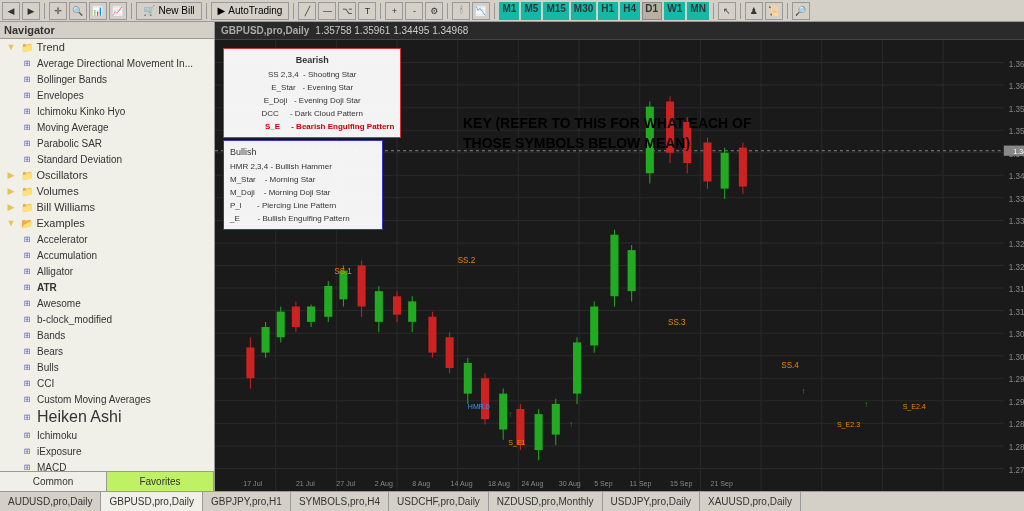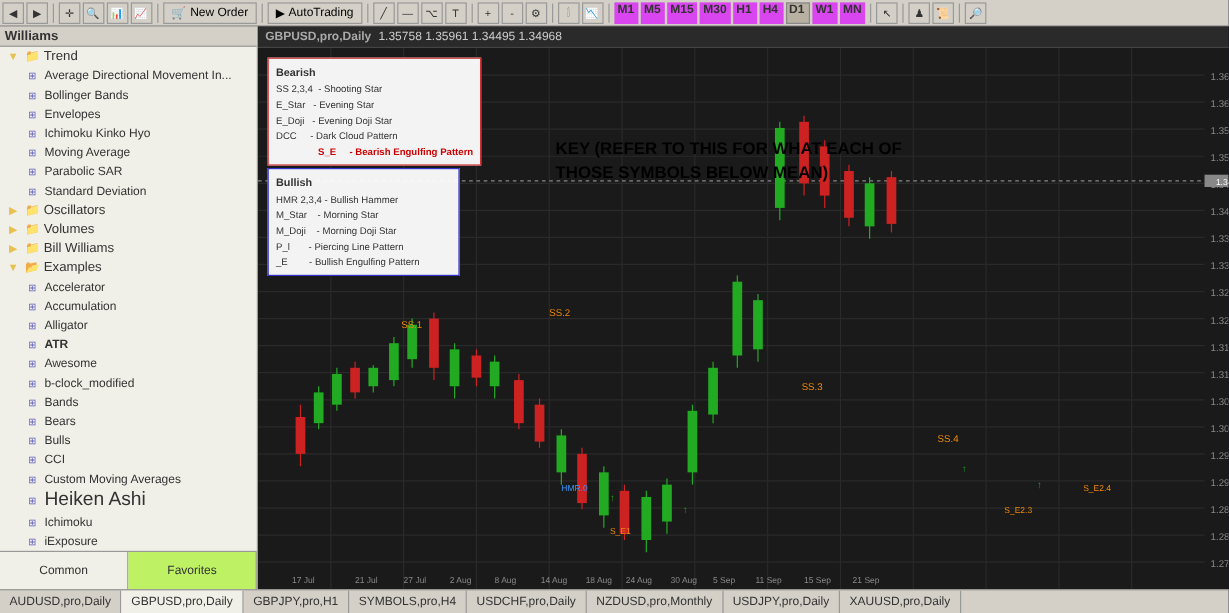--- a/index.html
+++ b/index.html
@@ -47,21 +47,21 @@
       font-size: 10px;
       cursor: pointer;
       display: flex;
       align-items: center;
       gap: 3px;
       height: 18px;
     }
     .timeframe-btn {
       height: 18px;
       min-width: 20px;
-      background: #d946ef;
+      background: #14b8a6;
       border: 1px solid transparent;
       cursor: pointer;
       font-size: 10px;
       font-weight: bold;
       color: #333;
       padding: 0 2px;
     }
     .timeframe-btn.active { background: #b8b0a0; border: 1px solid #888; }
 
     
@@ -115,21 +115,21 @@
       justify-content: center;
       font-size: 9px;
       flex-shrink: 0;
     }
     .folder-icon { color: #e8c050; }
     .indicator-icon { color: #6060c0; font-size: 8px; }
 
     .nav-footer {
       display: flex;
       border-top: 1px solid #999;
-      height: 32px;
+      height: 20px;
     }
     .nav-footer-tab {
       flex: 1;
       display: flex;
       align-items: center;
       justify-content: center;
       background: #bef264;
       border-right: 1px solid #999;
       cursor: pointer;
       font-size: 10px;
@@ -175,20 +175,21 @@
       position: absolute;
       top: 8px;
       left: 8px;
       background: rgba(255,255,255,0.95);
       border: 1.5px solid #cc3333;
       padding: 4px 6px;
       font-size: 9px;
       color: #333;
       line-height: 1.6;
       min-width: 160px;
+      text-align: center;
     }
     .legend-bullish {
       position: absolute;
       top: 100px;
       left: 8px;
       background: rgba(255,255,255,0.95);
       border: 1.5px solid #3333cc;
       padding: 4px 6px;
       font-size: 9px;
       color: #333;
@@ -239,21 +240,21 @@
   <div class="toolbar-btn">◀</div>
   <div class="toolbar-btn">▶</div>
   <div class="toolbar-separator"></div>
   <div class="toolbar-btn">✛</div>
   <div class="toolbar-btn">🔍</div>
   <div class="toolbar-btn">📊</div>
   <div class="toolbar-btn">📈</div>
   <div class="toolbar-separator"></div>
   <div class="new-order-btn">
     <span>🛒</span>
-    <span>New Order</span>
+    <span>New Bill</span>
   </div>
   <div class="toolbar-separator"></div>
   <div class="autotrading-btn">
     <span>▶</span>
     <span>AutoTrading</span>
   </div>
   <div class="toolbar-separator"></div>
   <div class="toolbar-btn">╱</div>
   <div class="toolbar-btn">—</div>
   <div class="toolbar-btn">⌥</div>
@@ -281,21 +282,21 @@
   <div class="toolbar-btn">♟</div>
   <div class="toolbar-btn">📜</div>
   <div class="toolbar-separator"></div>
   <div class="toolbar-btn">🔎</div>
 </div>
 
 <div class="main-area">
 
   <div class="navigator">
     <div class="navigator-header">
-      <span>Williams</span>
+      <span>Navigator</span>
     </div>
     <div class="navigator-content">
 
       <div class="nav-item">
         <span class="nav-icon folder-icon">▼</span>
         <span style="font-size:10px;color:#c0800f;margin-right:3px;">📁</span>
         <span>Trend</span>
       </div>
 
       <div class="nav-item" style="padding-left:20px;">
@@ -615,21 +616,21 @@
         <div style="font-weight:bold;font-size:9px;margin-bottom:2px;">Bearish</div>
         <div style="font-size:8px;">SS 2,3,4 &nbsp;- Shooting Star</div>
         <div style="font-size:8px;">E_Star &nbsp;&nbsp;- Evening Star</div>
         <div style="font-size:8px;">E_Doji &nbsp;&nbsp;- Evening Doji Star</div>
         <div style="font-size:8px;">DCC &nbsp;&nbsp;&nbsp;&nbsp;- Dark Cloud Pattern</div>
         <div style="font-size:8px;font-weight:bold;color:#cc0000;padding-left:35px;">S_E &nbsp;&nbsp;&nbsp;&nbsp;- Bearish Engulfing Pattern</div>
       </div>
 
       
       <div class="legend-bullish">
-        <div style="font-weight:bold;font-size:9px;margin-bottom:2px;">Bullish</div>
+        <div style="font-weight:normal;font-size:9px;margin-bottom:2px;">Bullish</div>
         <div style="font-size:8px;">HMR 2,3,4 - Bullish Hammer</div>
         <div style="font-size:8px;">M_Star &nbsp;&nbsp;&nbsp;- Morning Star</div>
         <div style="font-size:8px;">M_Doji &nbsp;&nbsp;&nbsp;- Morning Doji Star</div>
         <div style="font-size:8px;">P_l &nbsp;&nbsp;&nbsp;&nbsp;&nbsp;&nbsp;- Piercing Line Pattern</div>
         <div style="font-size:8px;">_E &nbsp;&nbsp;&nbsp;&nbsp;&nbsp;&nbsp;&nbsp;- Bullish Engulfing Pattern</div>
       </div>
 
       
       <div class="key-text">
         <div>KEY (REFER TO THIS FOR WHAT EACH OF</div>

